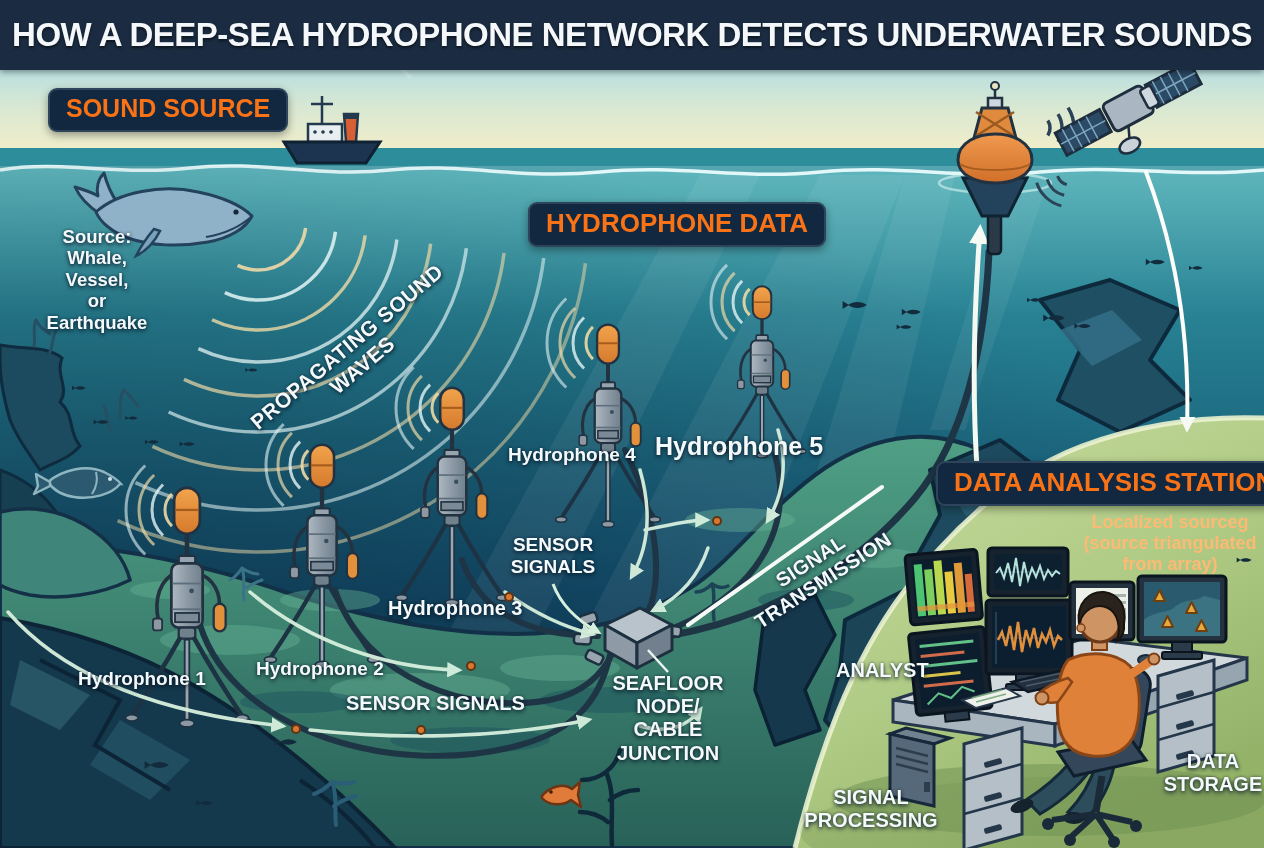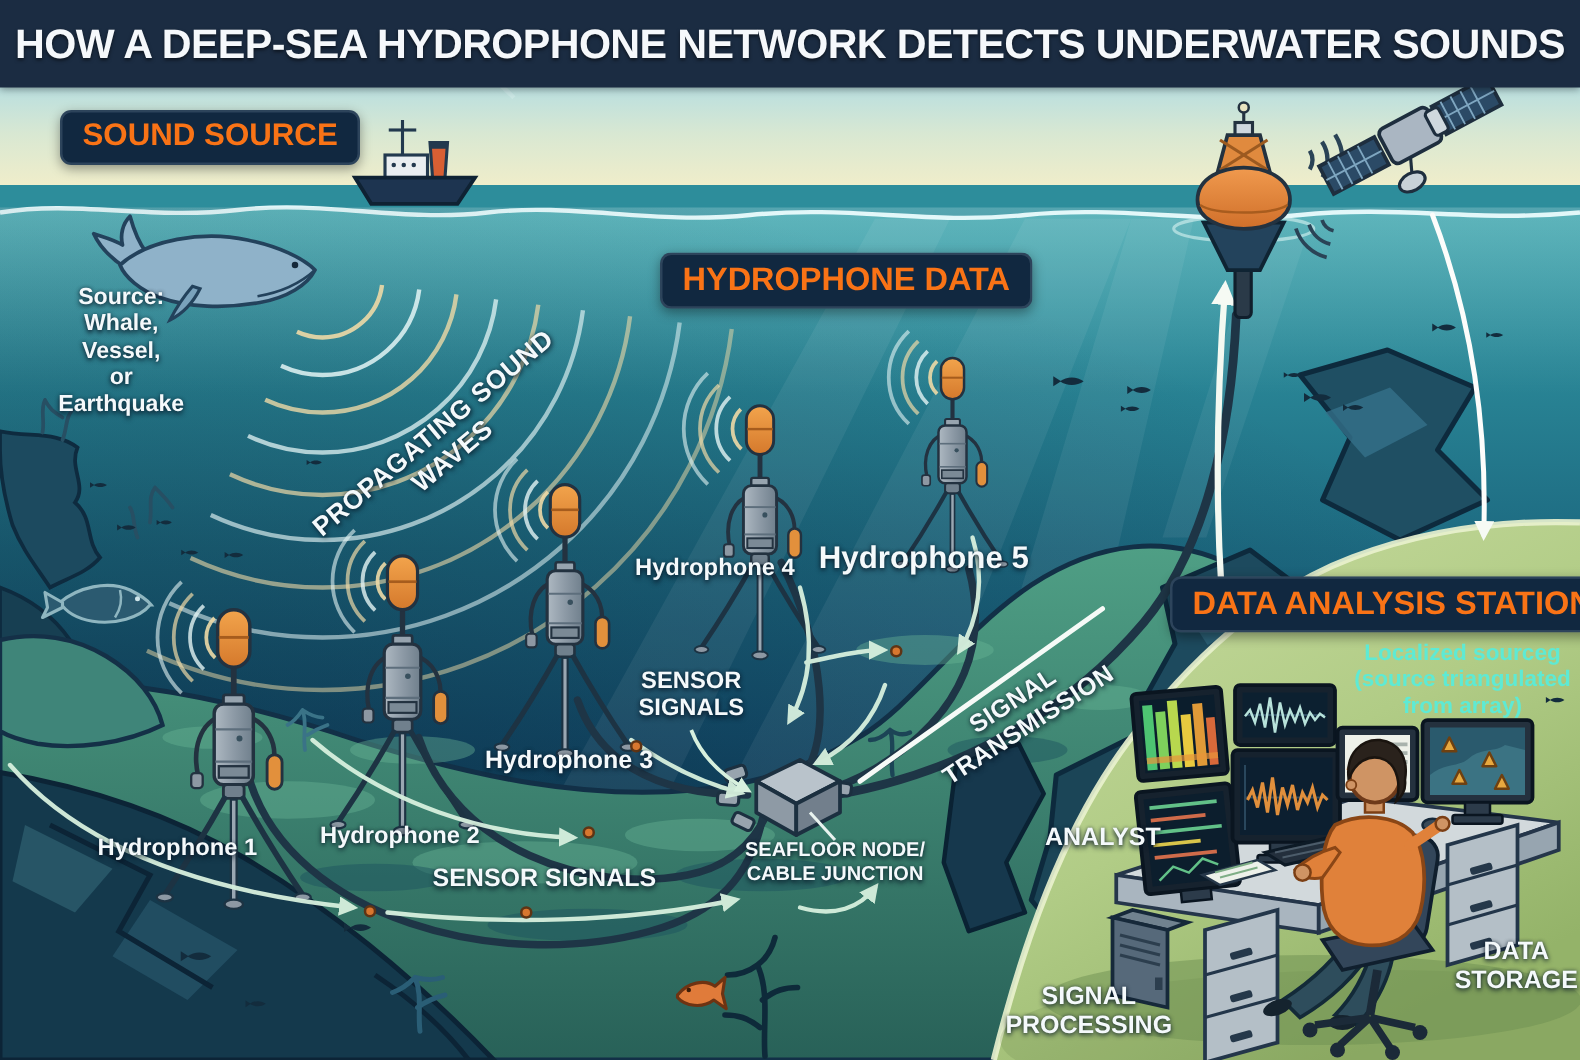--- a/index.html
+++ b/index.html
@@ -6,21 +6,21 @@
   .canvas{position:relative;width:1264px;height:848px;overflow:hidden;
           font-family:"Liberation Sans",sans-serif;background:#0f3550;padding-left:28px;}
   svg.scene{position:absolute;left:0;top:0;}
   .titlebar{position:absolute;left:0;top:0;width:1264px;height:70px;background:#1b2c42;
             display:flex;align-items:center;justify-content:center;z-index:5;
             box-shadow:0 2px 6px rgba(0,0,0,.4);}
   .titlebar .t{color:#f5f8fb;font-size:33px;font-weight:bold;letter-spacing:-.5px;white-space:nowrap;
                text-shadow:0 2px 3px rgba(0,0,0,.55);}
   .label{position:absolute;color:#f4f9fb;font-weight:bold;white-space:pre-line;z-index:4;
          text-shadow:0 2px 4px rgba(8,22,38,.8),0 0 3px rgba(8,22,38,.5);line-height:1.16;}
-  .label.dark{color:#5eead4;text-shadow:none;}
+  .label.dark{color:#fdba74;text-shadow:none;}
   .badge{position:absolute;background:#112840;color:#f97316;font-weight:bold;z-index:4;
          padding:5px 16px 7px;border-radius:9px;border:2px solid rgba(195,220,238,.16);
          box-shadow:0 3px 9px rgba(0,0,0,.38);white-space:nowrap;line-height:1.1;}
   .ctr{text-align:center;}
 </style>
 </head>
 <body>
 
 <div class="canvas">
 
@@ -512,21 +512,21 @@
 <div class="label" style="left:78px;top:656px;font-size:19px;margin-top:12px;">Hydrophone 1</div>
 <div class="label" style="left:256px;top:658px;font-size:19px;">Hydrophone 2</div>
 <div class="label" style="left:388px;top:597px;font-size:20px;">Hydrophone 3</div>
 <div class="label" style="left:508px;top:444px;font-size:19px;">Hydrophone 4</div>
 <div class="label" style="left:655px;top:396px;font-size:25px;margin-top:36px;">Hydrophone 5</div>
 
 <div class="label ctr" style="left:498px;top:534px;width:110px;font-size:19px;">SENSOR
 SIGNALS</div>
 <div class="label" style="left:346px;top:692px;font-size:20px;">SENSOR SIGNALS</div>
 <div class="label ctr" style="left:697px;top:548px;width:240px;font-size:20px;transform:rotate(-33deg);letter-spacing:.4px;">SIGNAL TRANSMISSION</div>
-<div class="label ctr" style="left:588px;top:672px;width:160px;font-size:16px;">SEAFLOOR NODE/
+<div class="label ctr" style="left:588px;top:672px;width:160px;font-size:20px;">SEAFLOOR NODE/
 CABLE JUNCTION</div>
 
 
 <div class="badge" style="left:936px;top:461px;font-size:26px;">DATA ANALYSIS STATION</div>
 <div class="label dark ctr" style="left:1082px;top:512px;width:176px;font-size:18px;">Localized sourceg
 (source triangulated
 from array)</div>
 <div class="label" style="left:836px;top:659px;font-size:20px;">ANALYST</div>
 <div class="label ctr" style="left:796px;top:786px;width:150px;font-size:20px;">SIGNAL
 PROCESSING</div>

